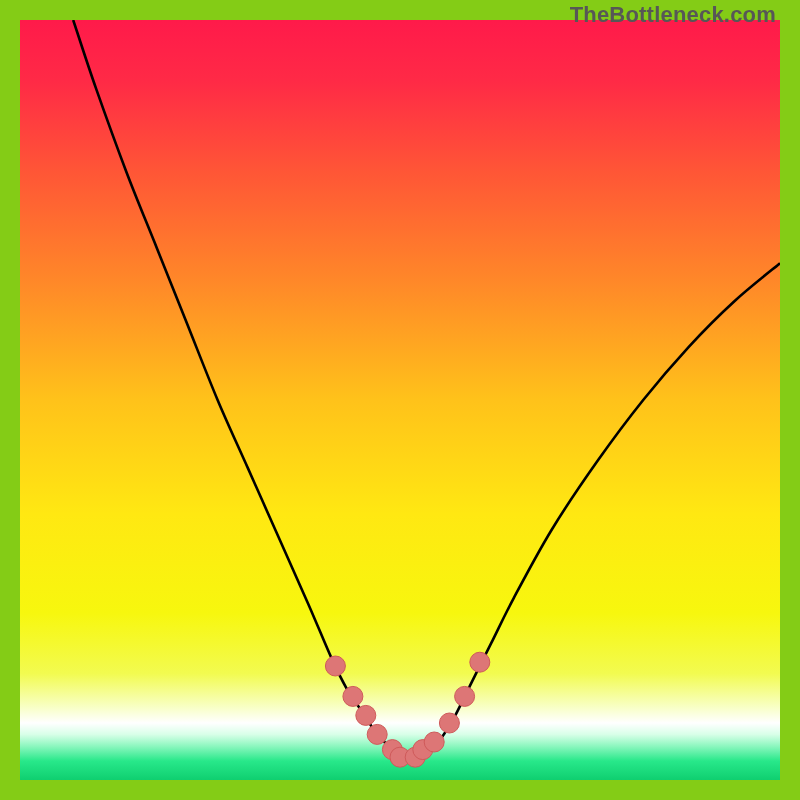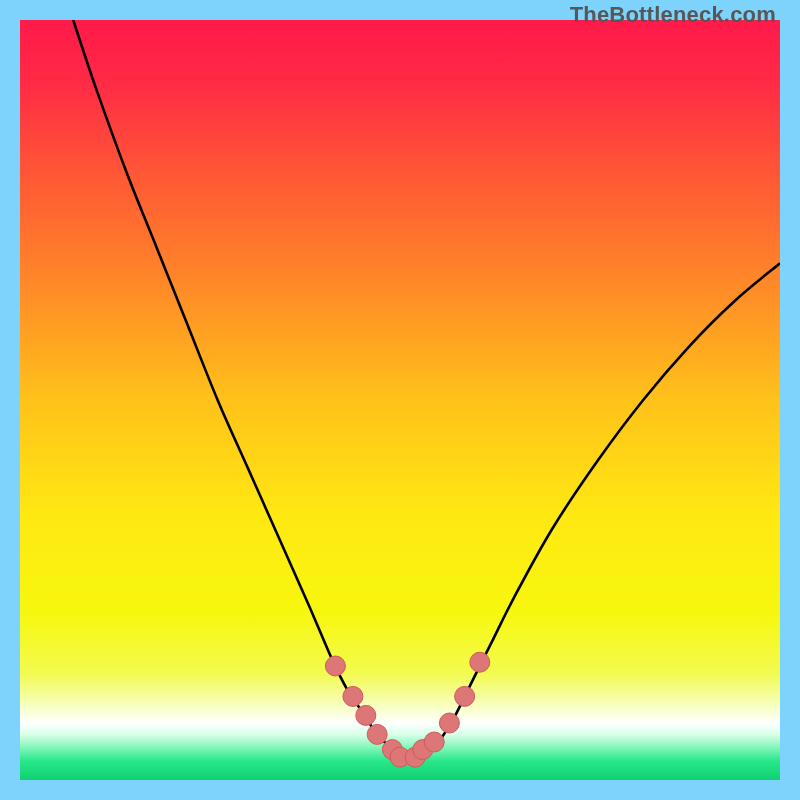--- a/index.html
+++ b/index.html
@@ -9,21 +9,21 @@
     height: 800px;
     background: #000;
     overflow: hidden;
   }
   .frame {
     position: absolute;
     left: 0;
     top: 0;
     width: 800px;
     height: 800px;
-    background: #7dd3fc;
+    background: #84cc16;
   }
   .plot {
     position: absolute;
     left: 20px;
     top: 20px;
     width: 760px;
     height: 760px;
     overflow: hidden;
   }
   .watermark {

